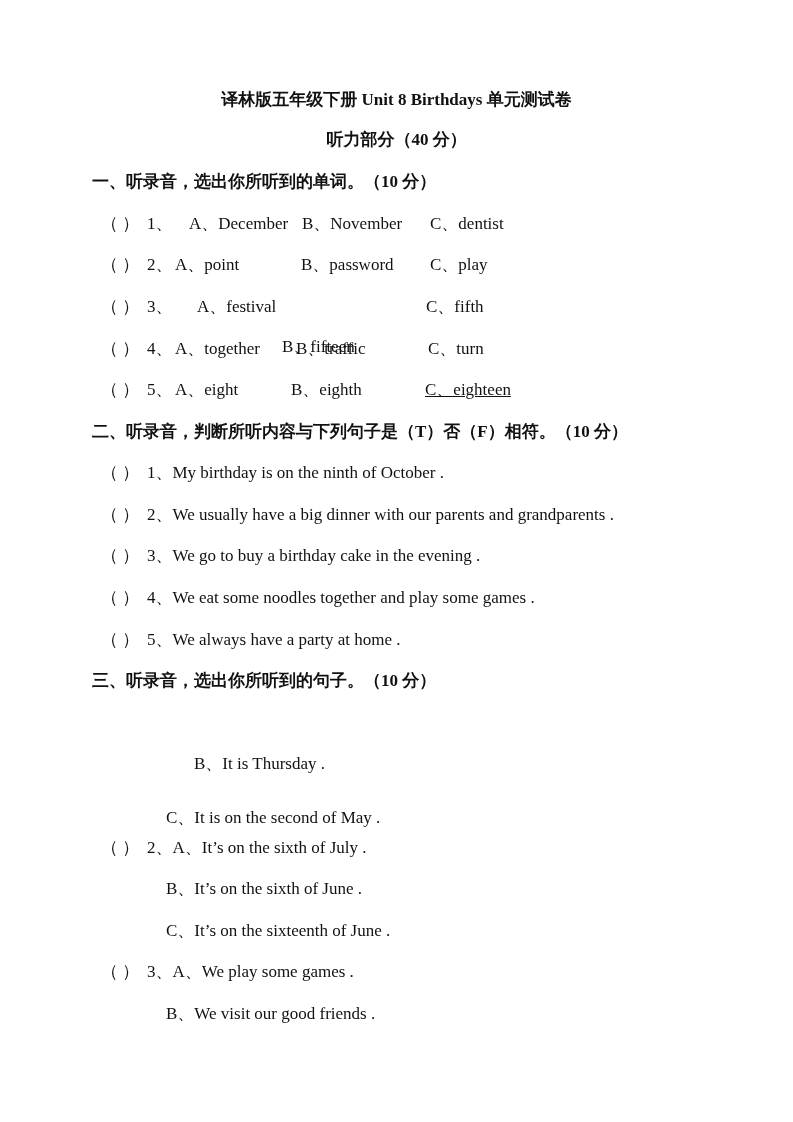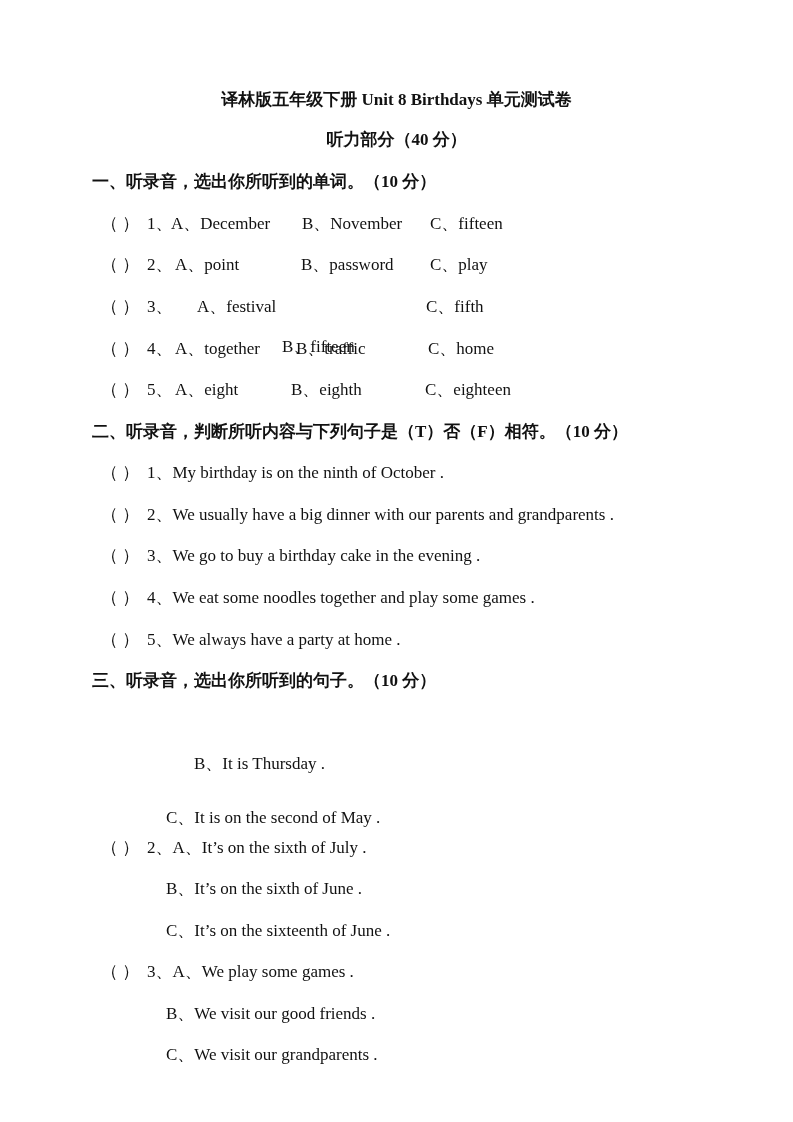--- a/index.html
+++ b/index.html
@@ -20,47 +20,47 @@
 
 <div class="page">
 
   <div class="title" style="top:88px;">译林版五年级下册  Unit 8 Birthdays  单元测试卷</div>
   <div class="title" style="top:128px;">听力部分（40 分）</div>
 
   <div class="section" style="top:170px;">一、听录音，选出你所听到的单词。（10 分）</div>
 
   <div class="line" style="top:212px;">
     <span class="paren">（    ）</span><span class="num">1、</span>
-    <span class="opt" style="left:70px;">A、December</span>
+    <span class="opt" style="left:88px;">A、December</span>
     <span class="opt" style="left:201px;">B、November</span>
-    <span class="opt" style="left:329px;">C、fifteen</span>
+    <span class="opt" style="left:329px;">C、dentist</span>
   </div>
   <div class="line" style="top:253px;">
     <span class="paren">（    ）</span><span class="num">2、</span>
     <span class="opt" style="left:74px;">A、point</span>
     <span class="opt" style="left:200px;">B、password</span>
     <span class="opt" style="left:329px;">C、play</span>
   </div>
   <div class="line" style="top:295px;">
     <span class="paren">（    ）</span><span class="num">3、</span>
     <span class="opt" style="left:74px;margin-left:22px;">A、festival</span>
     <span class="opt" style="left:181px;margin-top:40px;">B、fifteen</span>
     <span class="opt" style="left:325px;">C、fifth</span>
   </div>
   <div class="line" style="top:337px;">
     <span class="paren">（    ）</span><span class="num">4、</span>
     <span class="opt" style="left:74px;">A、together</span>
     <span class="opt" style="left:195px;">B、traffic</span>
-    <span class="opt" style="left:327px;">C、home</span>
+    <span class="opt" style="left:327px;">C、turn</span>
   </div>
   <div class="line" style="top:378px;">
     <span class="paren">（    ）</span><span class="num">5、</span>
     <span class="opt" style="left:74px;">A、eight</span>
     <span class="opt" style="left:190px;">B、eighth</span>
-    <span class="opt" style="left:324px;">C、eighteen</span>
+    <span class="opt" style="left:324px;text-decoration:underline;">C、eighteen</span>
   </div>
 
   <div class="section" style="top:420px;">二、听录音，判断所听内容与下列句子是（T）否（F）相符。（10 分）</div>
 
   <div class="line" style="top:461px;">
     <span class="paren">（    ）</span><span>1、My birthday is on the ninth of October .</span>
   </div>
   <div class="line" style="top:503px;">
     <span class="paren">（    ）</span><span>2、We usually have a big dinner with our parents and grandparents .</span>
   </div>
@@ -82,15 +82,14 @@
   <div class="line" style="top:836px;">
     <span class="paren">（    ）</span><span>2、A、It’s on the sixth of July .</span>
   </div>
   <div class="sub" style="top:877px;">B、It’s on the sixth of June .</div>
   <div class="sub" style="top:919px;">C、It’s on the sixteenth of June .</div>
 
   <div class="line" style="top:960px;">
     <span class="paren">（    ）</span><span>3、A、We play some games .</span>
   </div>
   <div class="sub" style="top:1002px;">B、We visit our good friends .</div>
-  <div class="sub" style="top:1043px;">C、We visit our grandparents .</div>
 
 </div>
 
 </body></html>

